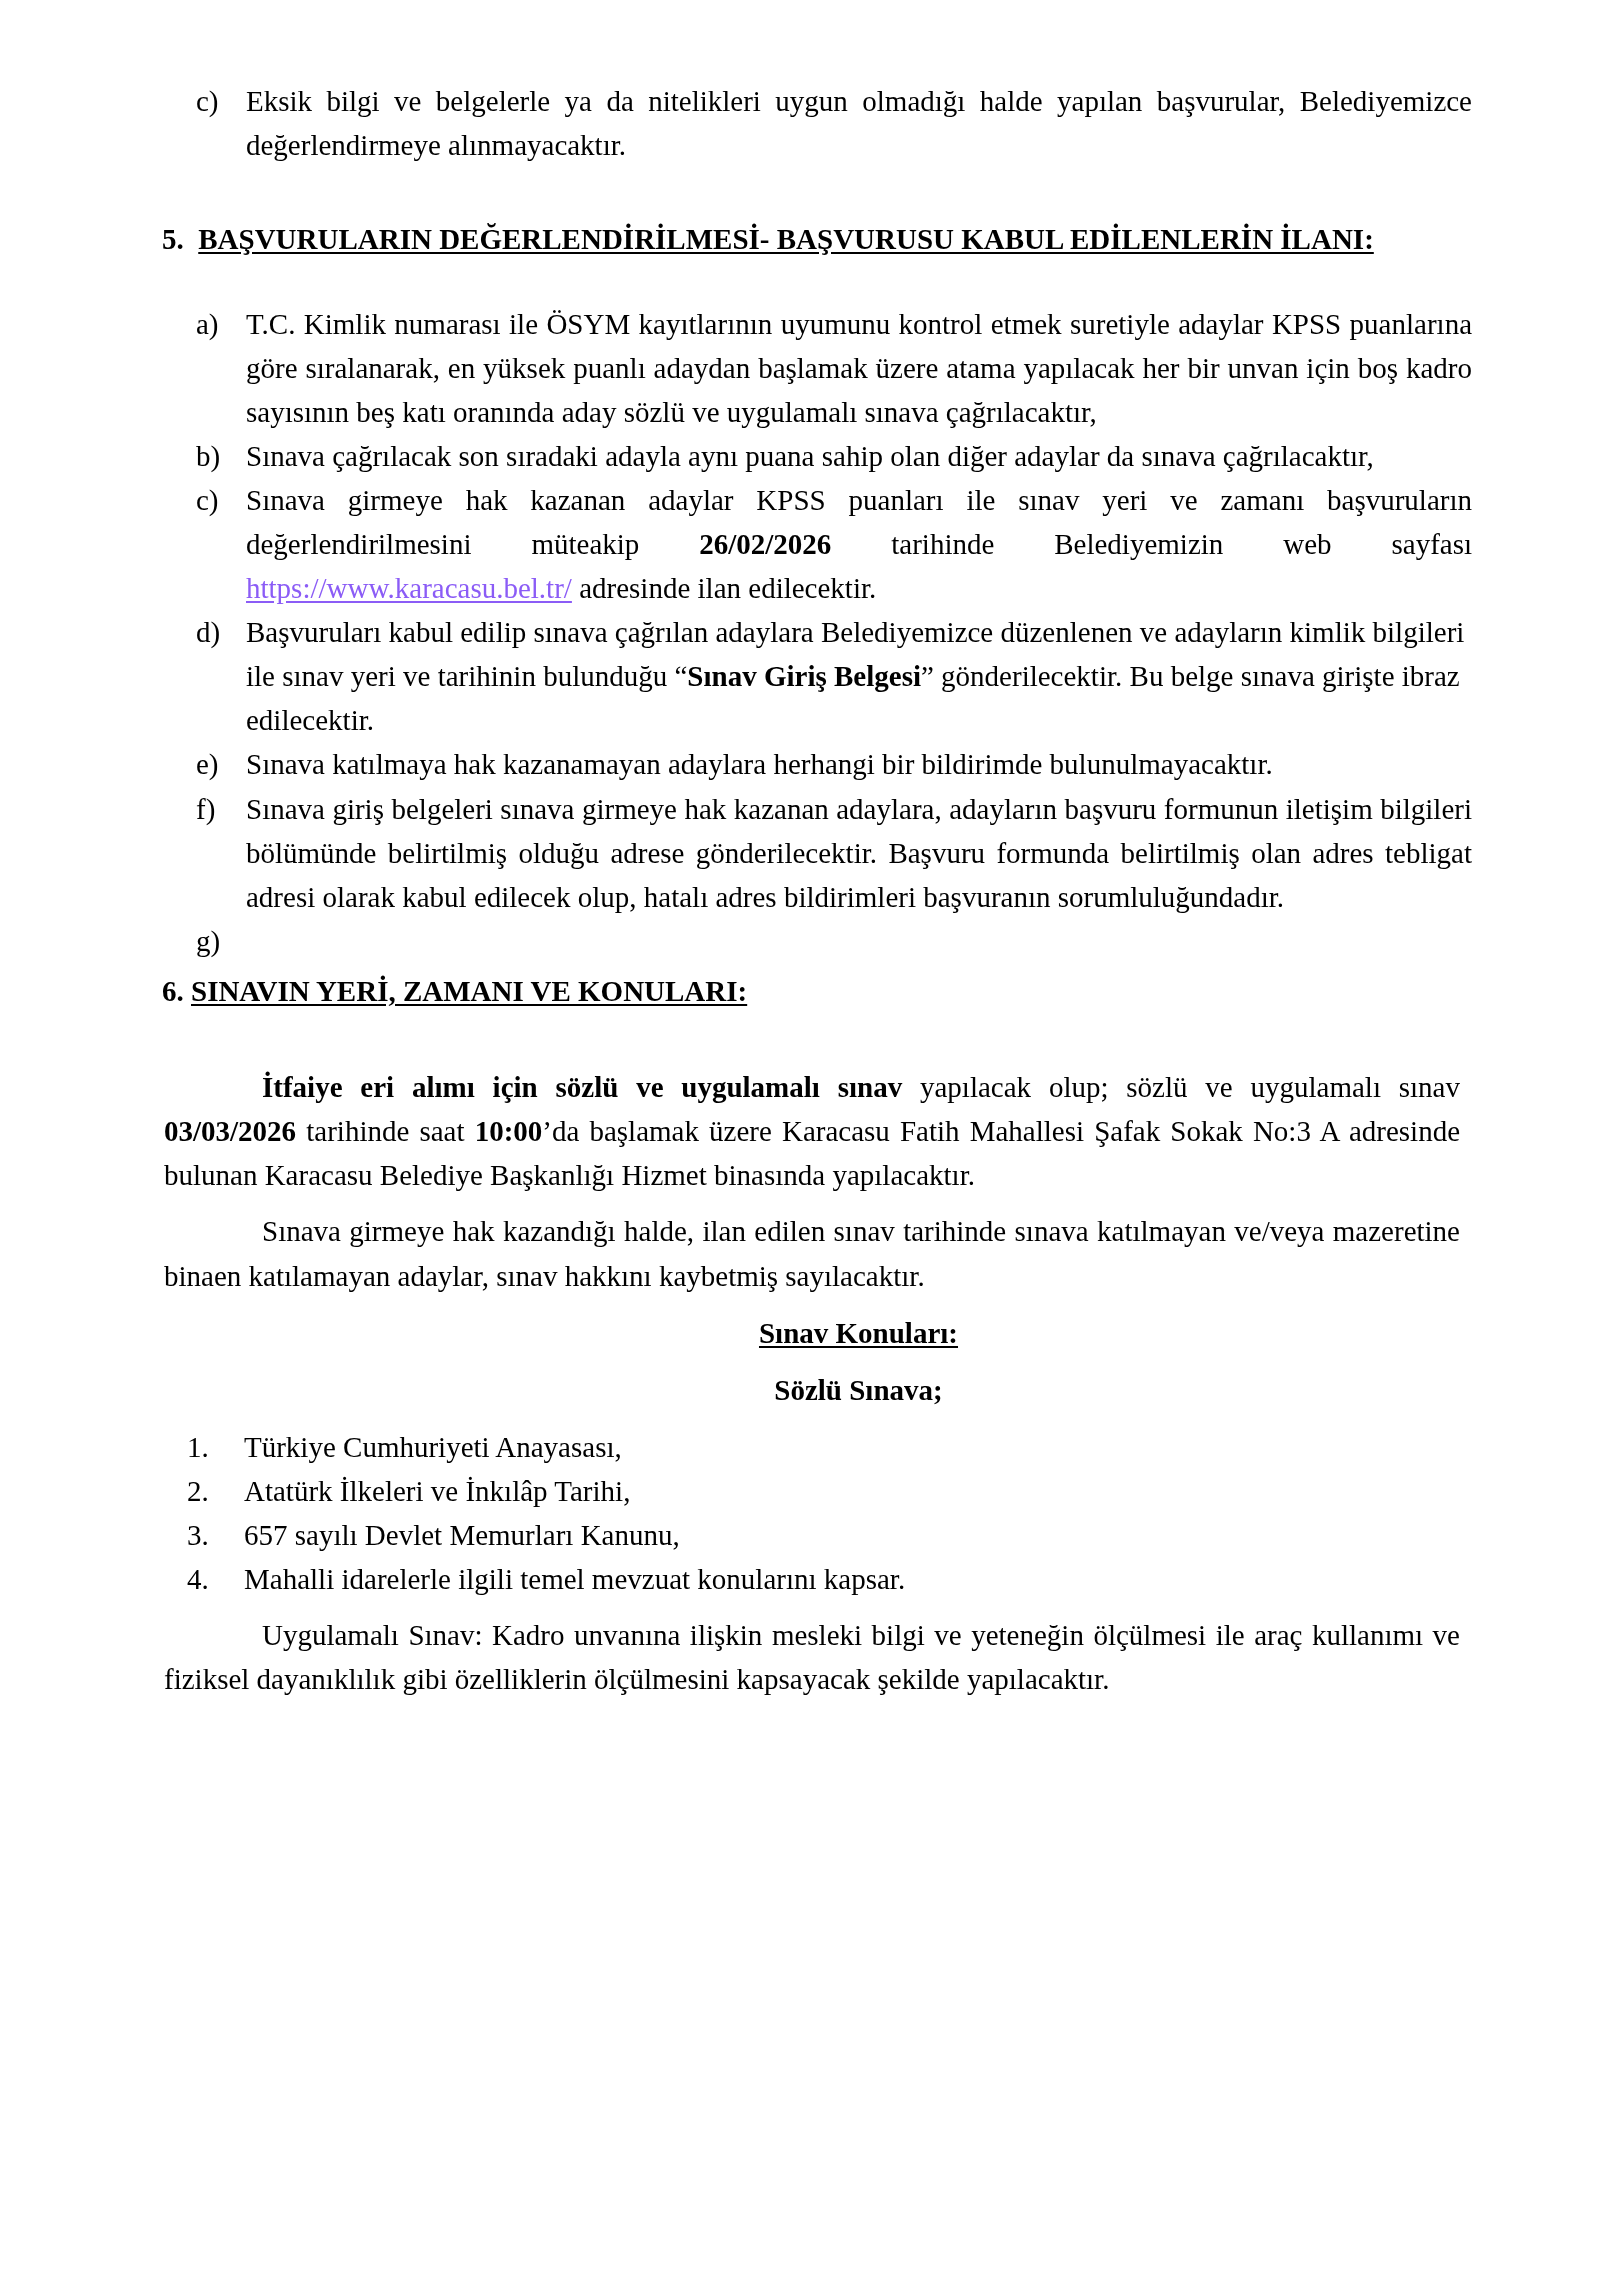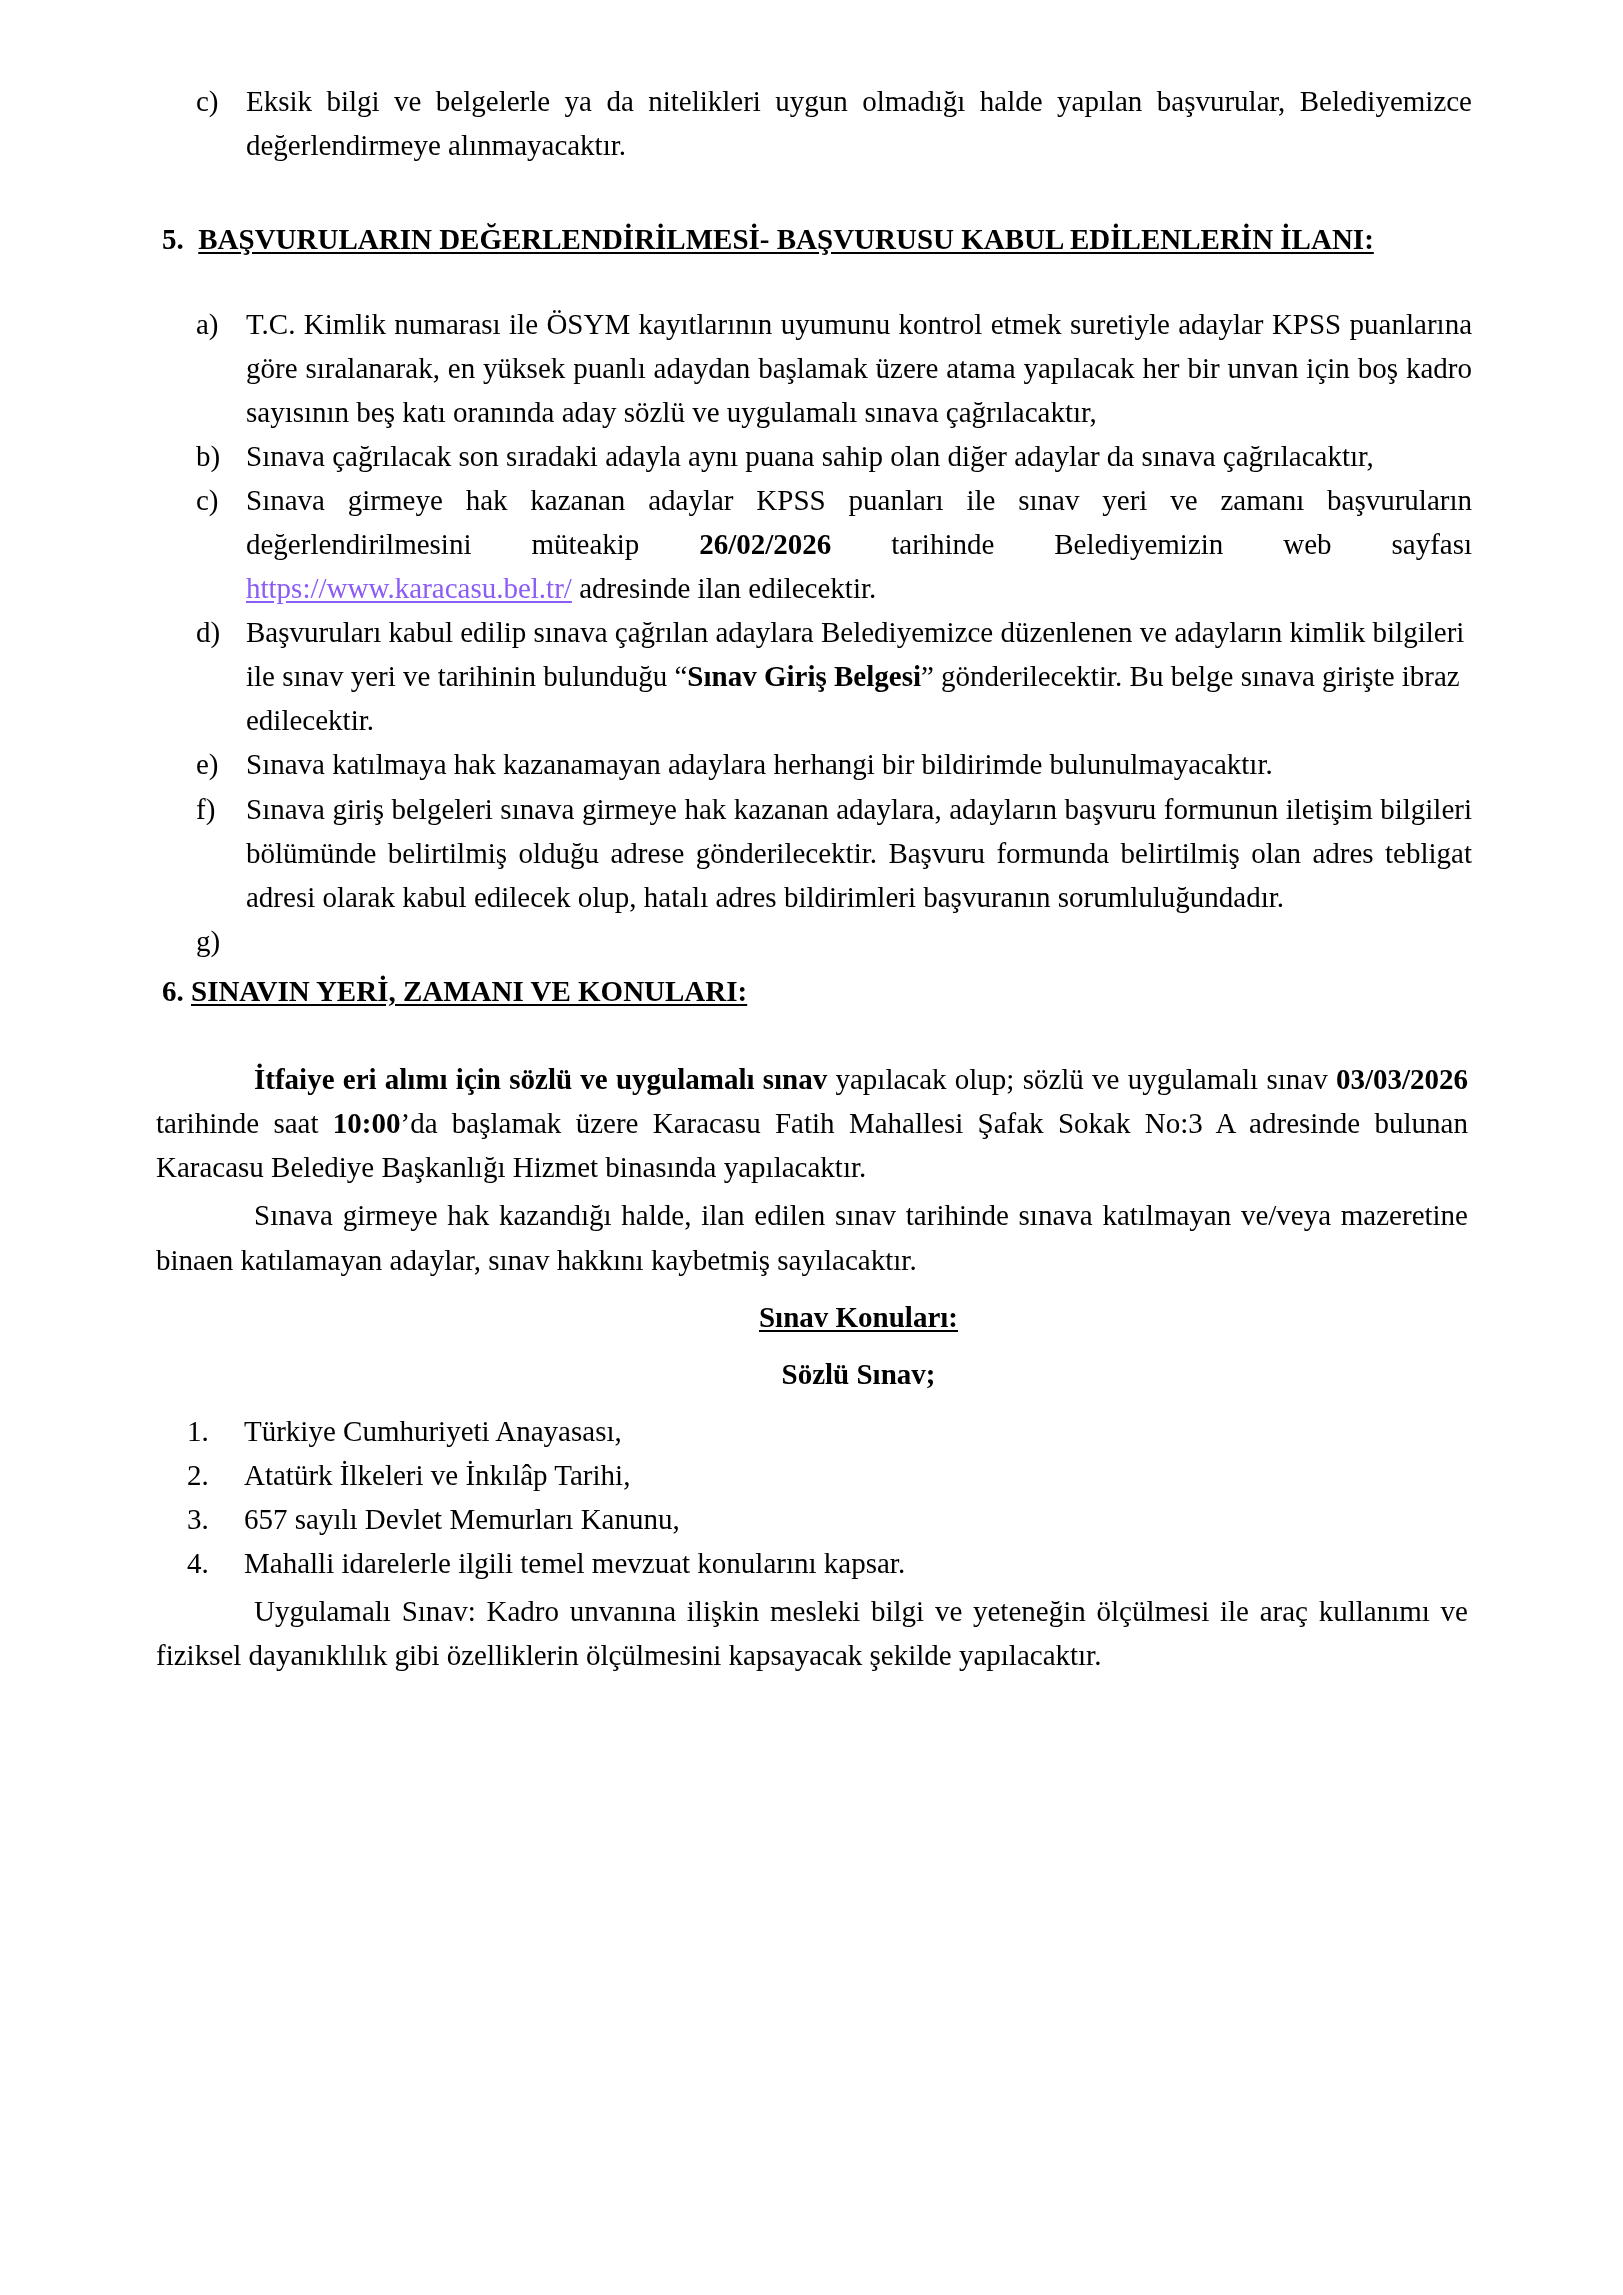--- a/index.html
+++ b/index.html
@@ -79,21 +79,21 @@
 
   
   b, .b { font-weight: bold; }
   .u { text-decoration: underline; text-underline-offset: 3.3px; }
   .link {
     color: #8b5cf6;
     text-decoration: underline;
     text-underline-offset: 3.3px;
   }
   .indent-block {
-    margin: 4px;
+    margin: 12px;
     text-align: justify;
     text-justify: inter-word;
     text-indent: 98px;
   }
   .sub-head {
     margin: 13px;
     padding-left: 93px;
     font-weight: bold;
     text-align: center;
   }
@@ -159,21 +159,21 @@
 
   <div class="spacer-md"></div>
 
   <p class="indent-block"><b>İtfaiye eri alımı için sözlü ve uygulamalı sınav</b><span> yapılacak olup; sözlü ve uygulamalı sınav </span><b>03/03/2026</b><span> tarihinde saat </span><b>10:00</b><span>’da başlamak üzere Karacasu Fatih Mahallesi Şafak Sokak No:3 A adresinde bulunan Karacasu Belediye Başkanlığı Hizmet binasında yapılacaktır.</span></p>
 
 
   <p class="indent-block">Sınava girmeye hak kazandığı halde, ilan edilen sınav tarihinde sınava katılmayan ve/veya mazeretine binaen katılamayan adaylar, sınav hakkını kaybetmiş sayılacaktır.</p>
 
   <p class="sub-head"><span class="u">Sınav Konuları:</span></p>
 
-  <p class="sub-head">Sözlü Sınav;</p>
+  <p class="sub-head">Sözlü Sınava;</p>
 
   <ol class="num-list">
     <li>
       <span class="marker">1.</span>
       <span>Türkiye Cumhuriyeti Anayasası,</span>
     </li>
     <li>
       <span class="marker">2.</span>
       <span>Atatürk İlkeleri ve İnkılâp Tarihi,</span>
     </li>

